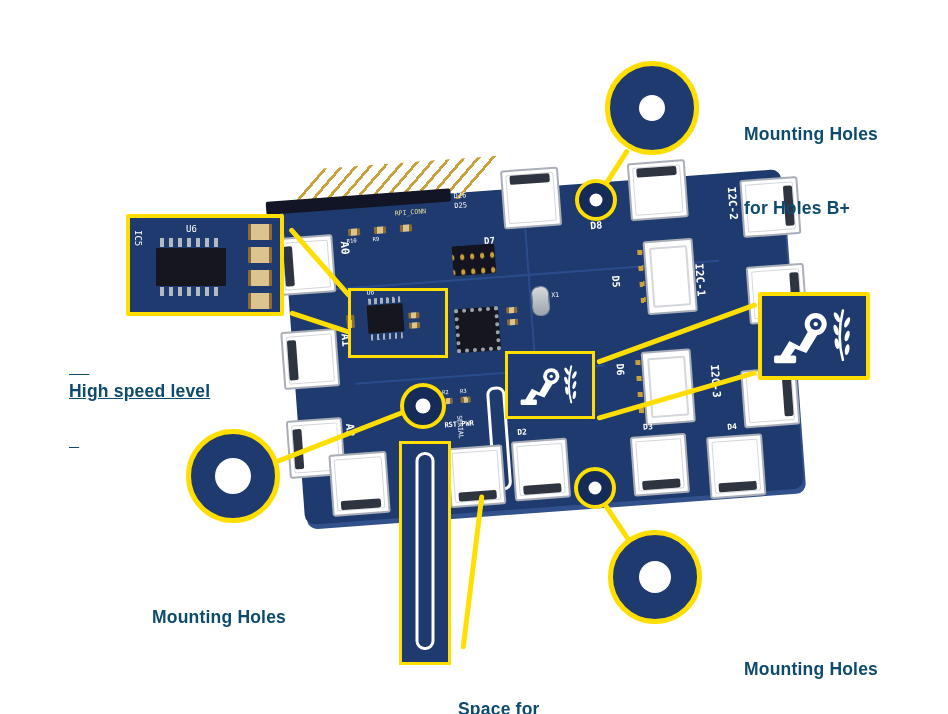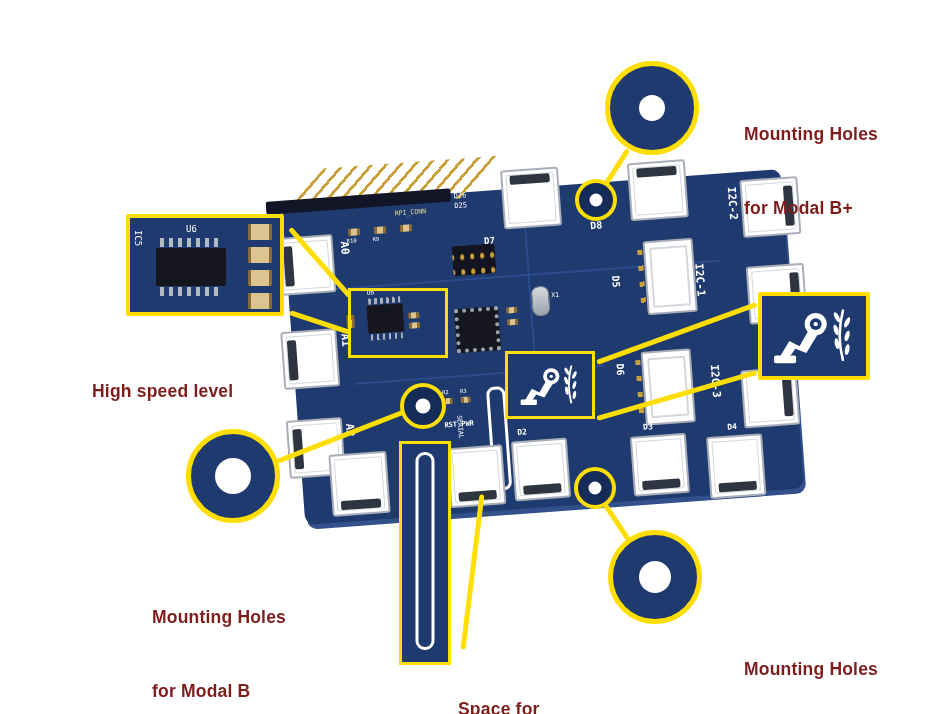--- a/index.html
+++ b/index.html
@@ -50,21 +50,21 @@
            transform-origin:0 50%; z-index:4; }
   .hlrect { position:absolute; border:3px solid #FFDE00; z-index:5; }
   .camstrip { position:absolute; background:#1E3A6E; border:3px solid #FFDE00; z-index:5; }
   .camslot  { position:absolute; left:50%; transform:translateX(-50%); border:3px solid #fff;
               border-radius:9px; background:#1E3A6E; }
   .callout { position:absolute; background:#1E3A6E; border:5px solid #FFDE00; border-radius:50%; z-index:6; }
   .callout .hole, .holering .hole { position:absolute; left:50%; top:50%; transform:translate(-50%,-50%);
               background:#fff; border-radius:50%; }
   .holering { position:absolute; background:#152C58; border:4px solid #FFDE00; border-radius:50%; z-index:6; }
   .inset { position:absolute; background:#1E3A6E; border:4px solid #FFDE00; border-radius:2px; z-index:7; }
-  .anno { position:absolute; color:#7f1d1d; font-weight:700; font-size:17.5px; line-height:1.4;
+  .anno { position:absolute; color:#0c4a6e; font-weight:700; font-size:17.5px; line-height:1.4;
           letter-spacing:.2px; white-space:pre; z-index:8; }
   .logo-wrap { position:absolute; inset:0; display:flex; align-items:center; justify-content:center; }
 </style>
 </head>
 <body>
 
 <div class="stage">
 
   <div class="board">
 
@@ -253,28 +253,27 @@
           <ellipse cx="89" cy="40" rx="2.6" ry="6.5" transform="rotate(16 89 40)"></ellipse>
           <ellipse cx="77" cy="49" rx="2.6" ry="6.5" transform="rotate(-10 77 49)"></ellipse>
           <ellipse cx="89" cy="56" rx="2.6" ry="6.5" transform="rotate(10 89 56)"></ellipse>
         </g>
       </svg>
     </div>
   </div>
 
   <div class="anno" style="left:744px; top:73px;">
     <div>Mounting Holes</div>
-    <div>for Modal B+</div>
-  </div>
-  <div class="anno" style="left:92px; top:330px;">
+    <div>for Holes B+</div>
+  </div>
+  <div class="anno" style="left:69px; top:330px;text-decoration:underline;">
     <div>High speed level</div>
   </div>
   <div class="anno" style="left:152px; top:556px;">
     <div>Mounting Holes</div>
-    <div>for Modal B</div>
   </div>
   <div class="anno" style="left:458px; top:648px;">
     <div>Space for</div>
     
   </div>
   <div class="anno" style="left:744px; top:608px;">
     <div>Mounting Holes</div>
     
   </div>
 

